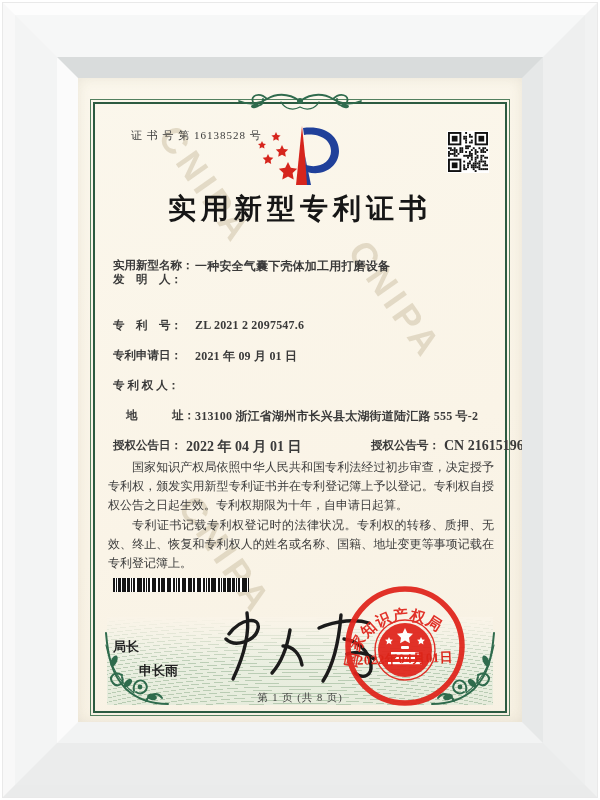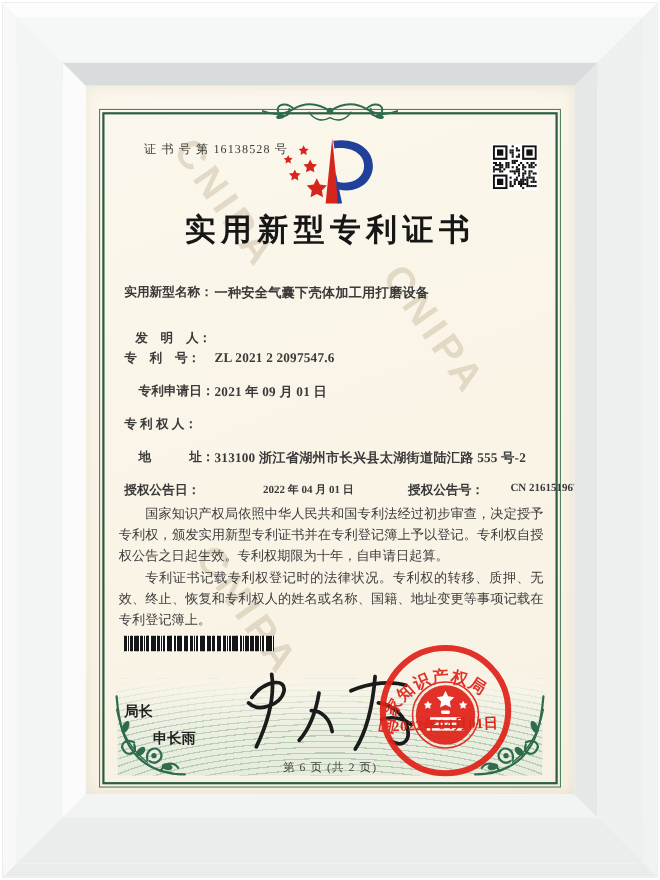--- a/index.html
+++ b/index.html
@@ -35,21 +35,21 @@
 
   .title{position:absolute;left:0;right:0;top:112px;text-align:center;font-size:28px;font-weight:bold;
          letter-spacing:5px;color:#161616;white-space:nowrap;}
 
   .rows{position:absolute;left:35px;top:180px;width:390px;}
   .row{position:absolute;left:0;display:flex;white-space:nowrap;color:#3a3a3a;}
   .row .lbl{flex:0 0 82px;font-size:11.5px;font-weight:600;}
   .row .val{font-size:12px;font-weight:600;letter-spacing:.2px;}
   .pair2{position:absolute;display:flex;white-space:nowrap;color:#3a3a3a;}
   .pair2 .lbl{font-size:11.5px;font-weight:600;margin-right:4px;}
-  .pair2 .val{font-size:10px;font-weight:600;margin-left:20px;}
+  .pair2 .val{font-size:14px;font-weight:600;}
 
   .paras{position:absolute;left:30px;top:380px;width:386px;font-size:12px;line-height:1.6;
          color:#3c3c3c;text-align:justify;}
   .paras p{margin:0;text-indent:2em;}
 
   .barcode{position:absolute;left:35px;top:500px;width:136px;height:14px;background-color:#fff;
     background-image:
       repeating-linear-gradient(90deg,#151515 0 2px,rgba(0,0,0,0) 2px 5px),
       repeating-linear-gradient(90deg,#151515 0 1px,rgba(0,0,0,0) 1px 7px),
       repeating-linear-gradient(90deg,#151515 0 1px,rgba(0,0,0,0) 1px 3px);}
@@ -293,39 +293,39 @@
               </g>
       </svg>
 
       <div class="title">实用新型专利证书</div>
 
       <div class="rows">
         <div class="row" style="top:0;">
                 <span class="lbl">实用新型名称：</span>
                 <span class="val">一种安全气囊下壳体加工用打磨设备</span>
               </div>
-        <div class="row" style="top:42px;margin-left:10px;">
+        <div class="row" style="top:14px;">
                 <span class="lbl">发　明　人：</span>
               </div>
         <div class="row" style="top:60px;">
                 <span class="lbl">专　利　号：</span>
                 <span class="val">ZL 2021 2 2097547.6</span>
               </div>
-        <div class="row" style="top:90px;text-align:right;">
+        <div class="row" style="top:90px;">
                 <span class="lbl">专利申请日：</span>
                 <span class="val">2021 年 09 月 01 日</span>
               </div>
         <div class="row" style="top:120px;">
                 <span class="lbl">专 利 权 人：</span>
               </div>
         <div class="row" style="top:150px;text-align:right;">
                 <span class="lbl">地　　　址：</span>
                 <span class="val">313100 浙江省湖州市长兴县太湖街道陆汇路 555 号-2</span>
               </div>
-        <div class="pair2" style="top:180px;left:0;gap:33px;">
+        <div class="pair2" style="top:180px;left:0;">
                 <span class="lbl">授权公告日：</span>
                 <span class="val">2022 年 04 月 01 日</span>
               </div>
         <div class="pair2" style="top:180px;left:258px;">
                 <span class="lbl">授权公告号：</span>
                 <span class="val">CN 216151967 U</span>
               </div>
       </div>
 
       <div class="paras">
@@ -369,19 +369,19 @@
               <rect x="52" y="73" width="20" height="2"></rect>
               <rect x="45" y="78" width="34" height="2.2"></rect>
               <rect x="58" y="62" width="8" height="3" rx="1"></rect>
             </g>
             <circle cx="62" cy="66" r="30" fill="none" stroke="#e0231a" stroke-width="1.4"></circle>
           </g>
         </svg>
         <div class="seal-date">2022年04月01日</div>
       </div>
 
-      <div class="footer">第 6 页 (共 2 页)</div>
+      <div class="footer">第 1 页 (共 8 页)</div>
 
     </div>
   </div>
   </div>
   </div>
 </div>
 
 </body></html>

